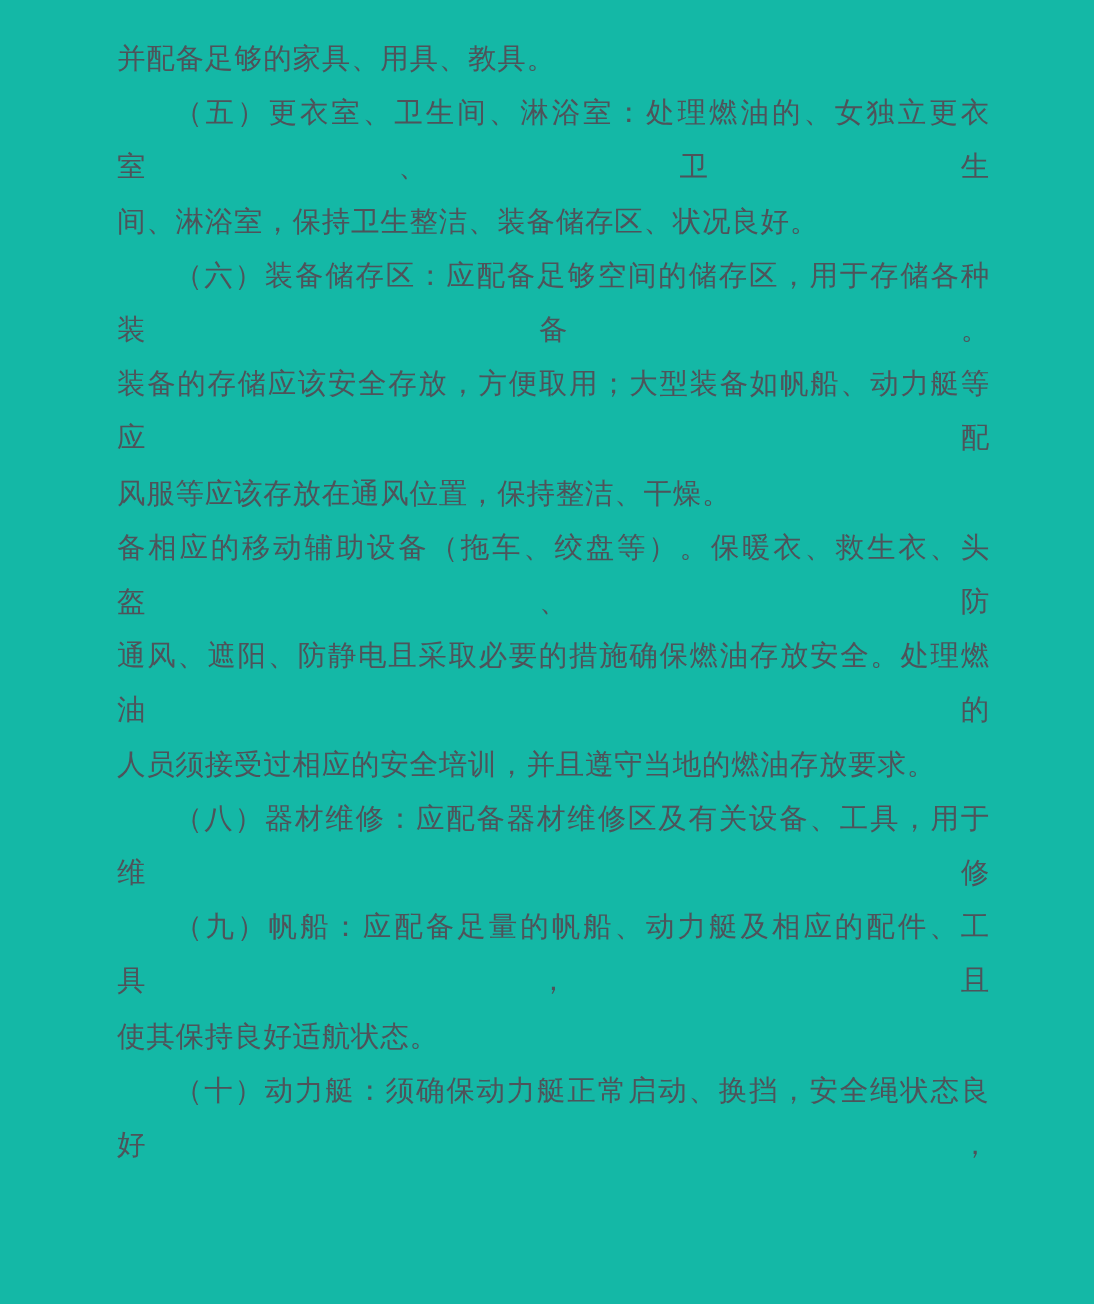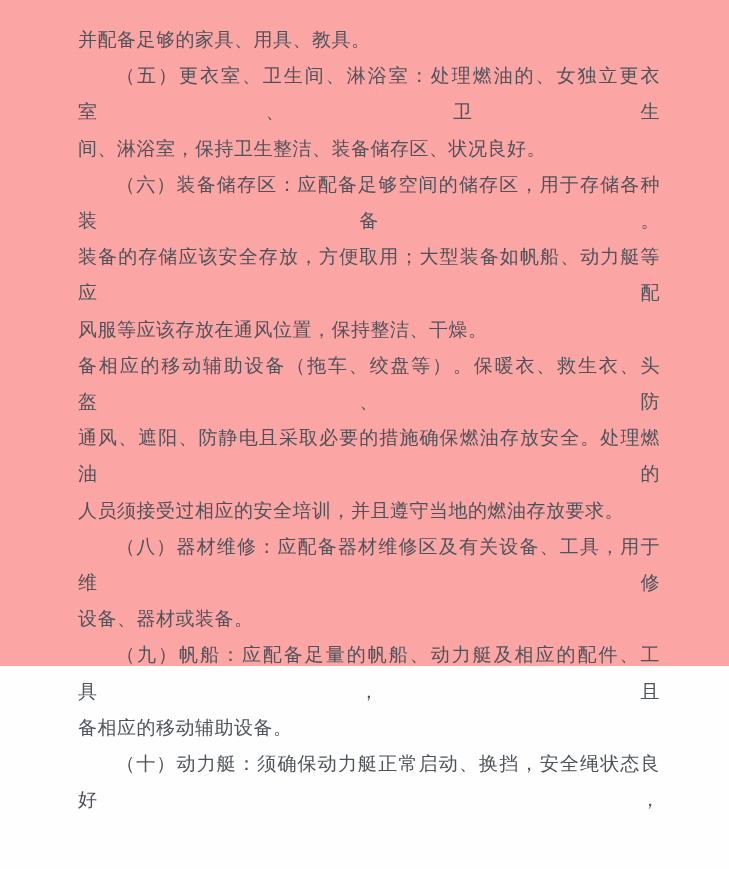--- a/index.html
+++ b/index.html
@@ -8,23 +8,23 @@
   }
   body {
     width: 729px;
     height: 869px;
     background: #fefefe;
     overflow: hidden;
   }
   .page {
     box-sizing: border-box;
     width: 729px;
-    height: 666px;
+    height: 869px;
     padding: 22px 69px 0 78px;
-    background: #fca5a5;
+    background: #14b8a6;
     font-family: "Liberation Serif", "DejaVu Serif", serif;
     font-size: 19px;
     line-height: 36.2px;
     color: #4e535a;
     letter-spacing: 0.5px;
   }
   .line {
     white-space: nowrap;
     text-align: left;
   }
@@ -45,18 +45,17 @@
   <div class="line">并配备足够的家具、用具、教具。</div>
   <div class="line indent fill">（五）更衣室、卫生间、淋浴室：处理燃油的、女独立更衣室、卫生</div>
   <div class="line">间、淋浴室，保持卫生整洁、装备储存区、状况良好。</div>
   <div class="line indent fill">（六）装备储存区：应配备足够空间的储存区，用于存储各种装备。</div>
   <div class="line fill">装备的存储应该安全存放，方便取用；大型装备如帆船、动力艇等应配</div>
   <div class="line">风服等应该存放在通风位置，保持整洁、干燥。</div>
   <div class="line fill">备相应的移动辅助设备（拖车、绞盘等）。保暖衣、救生衣、头盔、防</div>
   <div class="line fill">通风、遮阳、防静电且采取必要的措施确保燃油存放安全。处理燃油的</div>
   <div class="line">人员须接受过相应的安全培训，并且遵守当地的燃油存放要求。</div>
   <div class="line indent fill">（八）器材维修：应配备器材维修区及有关设备、工具，用于维修</div>
-  <div class="line">设备、器材或装备。</div>
   <div class="line indent fill">（九）帆船：应配备足量的帆船、动力艇及相应的配件、工具，且</div>
-  <div class="line">备相应的移动辅助设备。</div>
+  <div class="line">使其保持良好适航状态。</div>
   <div class="line indent fill">（十）动力艇：须确保动力艇正常启动、换挡，安全绳状态良好，</div>
 
 </div>
 
 </body></html>

